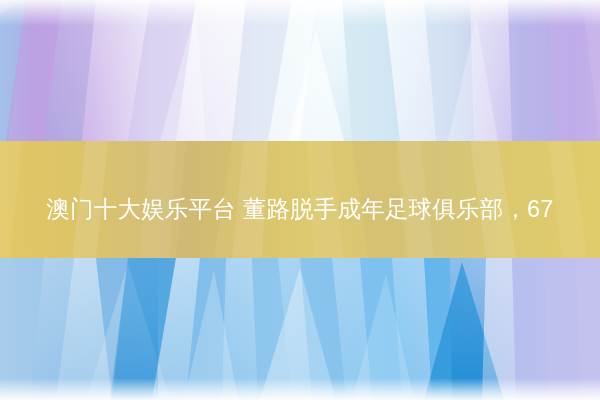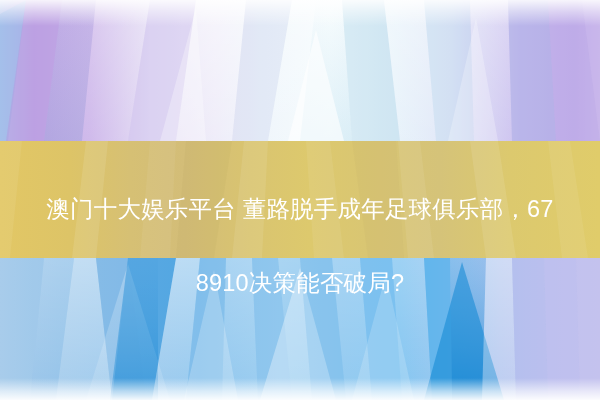--- a/index.html
+++ b/index.html
@@ -220,16 +220,15 @@
       <polygon points="544,0 576,0 580,142 548,142" fill="#c0bfee" opacity="0.55"></polygon>
       <polygon points="576,0 600,0 600,142 580,142" fill="#c4c2ef" opacity="0.60"></polygon>
       <polygon points="184,142 214,12 238,142" fill="#ffffff" opacity="0.22"></polygon>
       <polygon points="352,142 386,16 414,142" fill="#ffffff" opacity="0.18"></polygon>
     </svg>
     <div class="bottom-haze"></div>
   </div>
 
   <div class="headline">
     <span class="ln ln1">澳门十大娱乐平台 董路脱手成年足球俱乐部，67</span>
-    <span class="ln ln2">8910决策能否破局?</span>
   </div>
 
 </div>
 
 </body></html>

